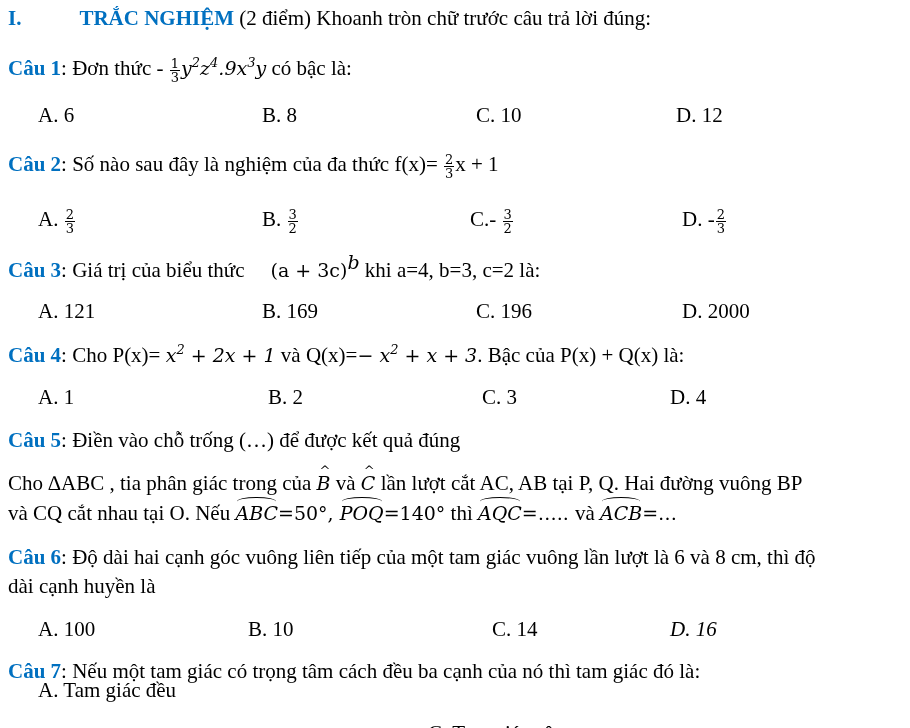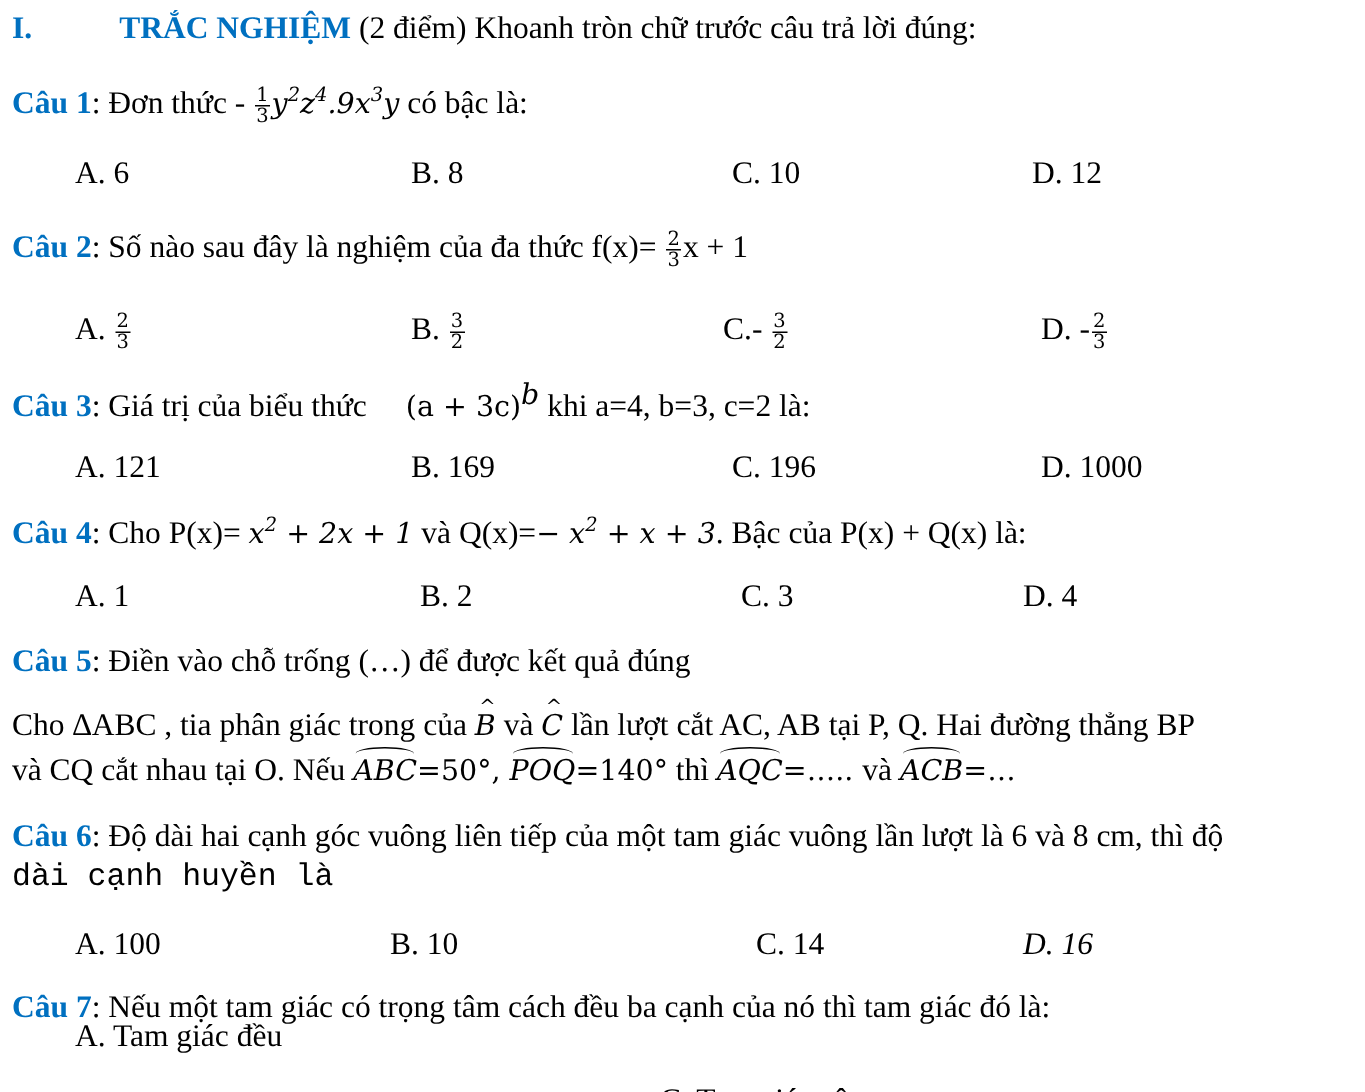--- a/index.html
+++ b/index.html
@@ -6,21 +6,21 @@
   body { width:910px; height:728px; overflow:hidden; position:relative;
          font-family:"Liberation Serif", serif; font-size:21px; color:#000; }
   .line { position:absolute; left:8px; white-space:nowrap; line-height:24px; }
   .blue { color:#0070C0; font-weight:bold; }
   .math { font-family:"DejaVu Serif", "Liberation Serif", serif; font-style:italic; font-size:19px; }
   .mathup { font-family:"DejaVu Serif", "Liberation Serif", serif; font-size:19px; }
   sup { font-size:13px; vertical-align:8px; line-height:0; }
   .frac { display:inline-block; vertical-align:middle; text-align:center; font-family:"DejaVu Serif", serif; font-size:13px; line-height:13px; margin:0 1px; }
   .frac .num { display:block; border-bottom:1px solid #000; padding:0 1px; }
   .frac .den { display:block; }
-  .opt { position:absolute; white-space:nowrap; line-height:24px;margin-left:12px; }
+  .opt { position:absolute; white-space:nowrap; line-height:24px; }
   .hat { position:relative; display:inline-block; }
   .hat::before { content:""; position:absolute; left:2px; right:2px; top:-4px; height:8px; border-top:1.5px solid #000; border-radius:50% 50% 0 0; }
   .circ { position:relative; display:inline-block; }
   .circ::before { content:"^"; position:absolute; left:3px; top:-12px; font-style:normal; font-size:13px; }
 </style>
 </head>
 <body>
 
 <div class="line" style="top:6px;text-align:center;">
   <span class="blue">I.</span><span style="display:inline-block;width:58px;"></span><span class="blue">TRẮC NGHIỆM</span><span> (2 điểm) Khoanh tròn chữ trước câu trả lời đúng:</span>
@@ -46,47 +46,47 @@
   <span class="opt" style="left:682px;top:207px;"><span>D. -</span><span class="frac"><span class="num">2</span><span class="den">3</span></span></span>
 </div>
 
 <div class="line" style="top:258px;">
   <span class="blue">Câu 3</span><span>: Giá trị của biểu thức</span><span style="display:inline-block;width:26px;"></span><span class="mathup"><span>(a + 3c)</span><sup class="math">b</sup></span><span> khi a=4, b=3, c=2 là:</span>
 </div>
 <div>
   <span class="opt" style="left:38px;top:299px;">A. 121</span>
   <span class="opt" style="left:262px;top:299px;">B. 169</span>
   <span class="opt" style="left:476px;top:299px;">C. 196</span>
-  <span class="opt" style="left:682px;top:299px;">D. 1000</span>
+  <span class="opt" style="left:682px;top:299px;">D. 2000</span>
 </div>
 
 <div class="line" style="top:343px;">
   <span class="blue">Câu 4</span><span>: Cho P(x)= </span><span class="math"><span>x</span><sup>2</sup><span> + 2x + 1</span></span><span> và Q(x)=</span><span class="math"><span>− x</span><sup>2</sup><span> + x + 3</span></span><span>. Bậc của P(x) + Q(x) là:</span>
 </div>
 <div>
   <span class="opt" style="left:38px;top:385px;">A. 1</span>
   <span class="opt" style="left:268px;top:385px;text-align:right;">B. 2</span>
   <span class="opt" style="left:482px;top:385px;text-align:center;">C. 3</span>
   <span class="opt" style="left:670px;top:385px;">D. 4</span>
 </div>
 
 <div class="line" style="top:428px;">
   <span class="blue">Câu 5</span><span>: Điền vào chỗ trống (…) để được kết quả đúng</span>
 </div>
 <div class="line" style="top:471px;">
-  <span>Cho ∆ABC , tia phân giác trong của </span><span class="math circ">B</span><span> và </span><span class="math circ">C</span><span> lần lượt cắt AC, AB tại P, Q. Hai đường thẳng BP</span>
+  <span>Cho ∆ABC , tia phân giác trong của </span><span class="math circ">B</span><span> và </span><span class="math circ">C</span><span> lần lượt cắt AC, AB tại P, Q. Hai đường vuông BP</span>
 </div>
 <div class="line" style="top:501px;">
   <span>và CQ cắt nhau tại O. Nếu </span><span class="math hat">ABC</span><span class="mathup">=50°, </span><span class="math hat">POQ</span><span class="mathup">=140°</span><span> thì </span><span class="math hat">AQC</span><span class="mathup">=….. </span><span>và </span><span class="math hat">ACB</span><span class="mathup">=…</span>
 </div>
 
 <div class="line" style="top:545px;">
   <span class="blue">Câu 6</span><span>: Độ dài hai cạnh góc vuông liên tiếp của một tam giác vuông lần lượt là 6 và 8 cm, thì độ</span>
 </div>
-<div class="line" style="top:574px;font-family:Liberation Mono, monospace;">
+<div class="line" style="top:574px;">
   <span>dài cạnh huyền là</span>
 </div>
 <div>
   <span class="opt" style="left:38px;top:617px;">A. 100</span>
   <span class="opt" style="left:248px;top:617px;">B. 10</span>
   <span class="opt" style="left:492px;top:617px;">C. 14</span>
   <span class="opt" style="left:670px;top:617px;font-style:italic;">D. 16</span>
 </div>
 
 <div class="line" style="top:659px;">

